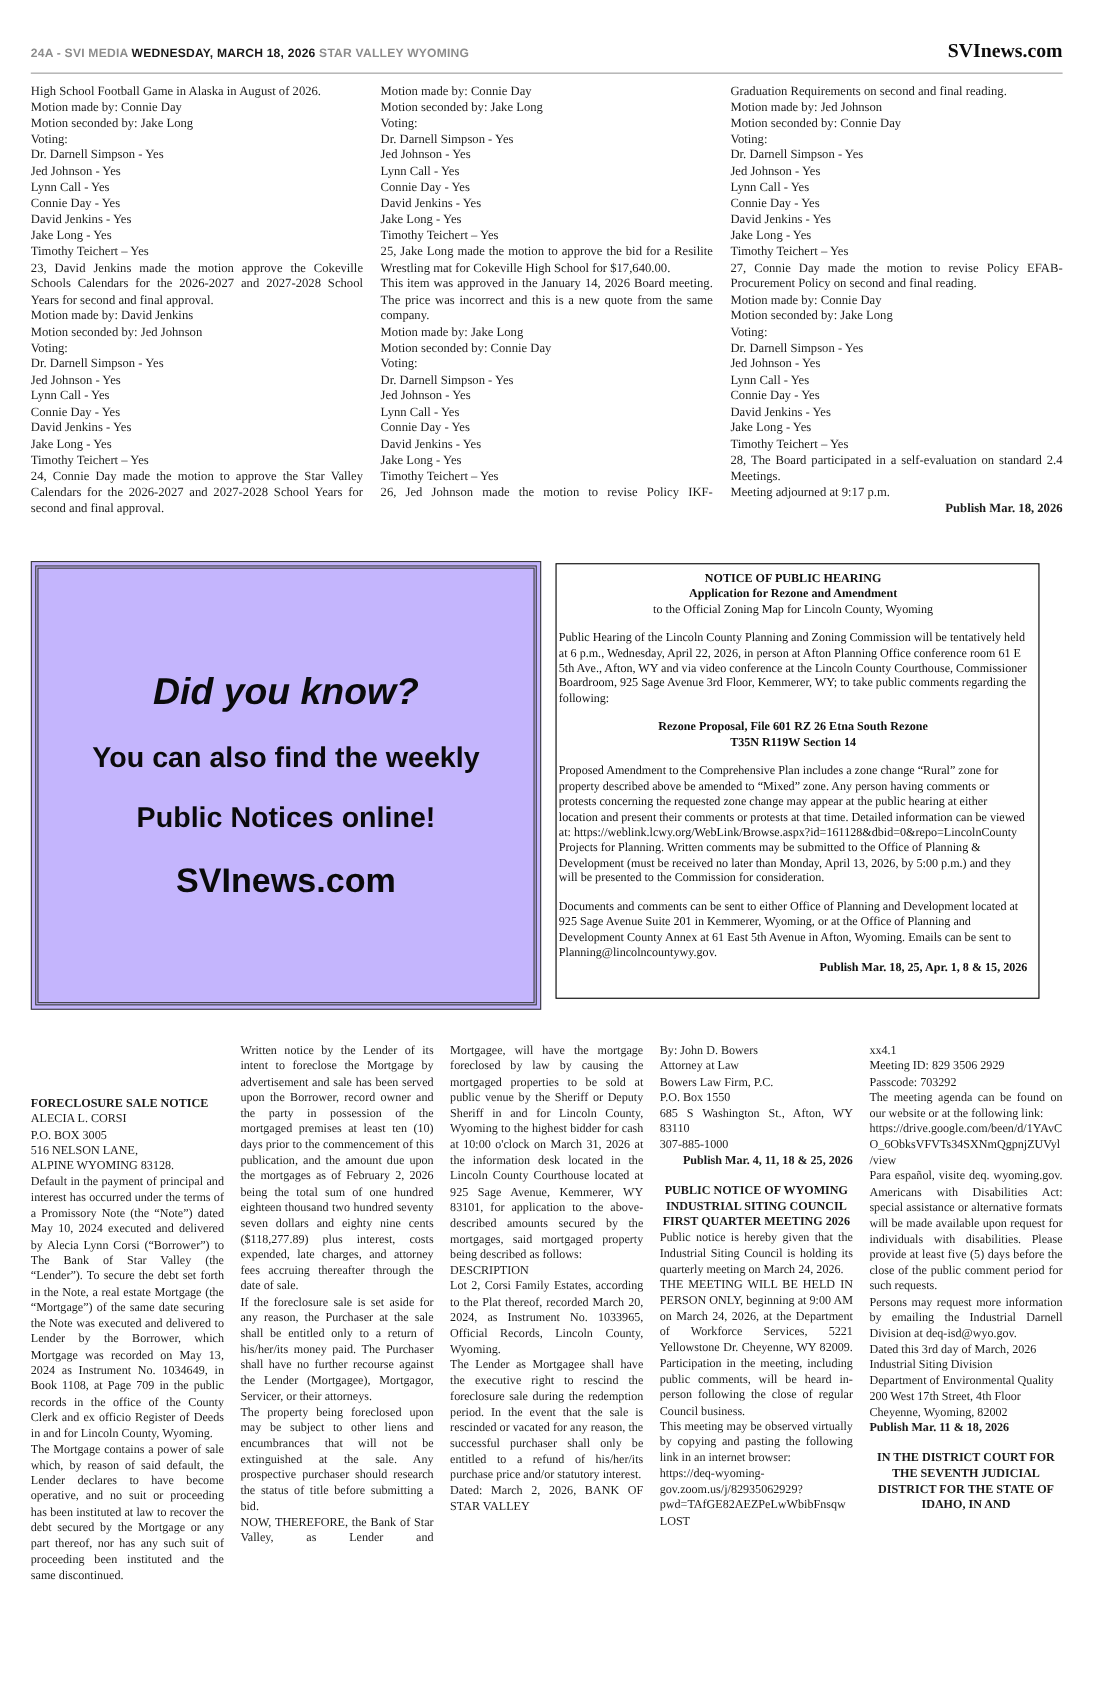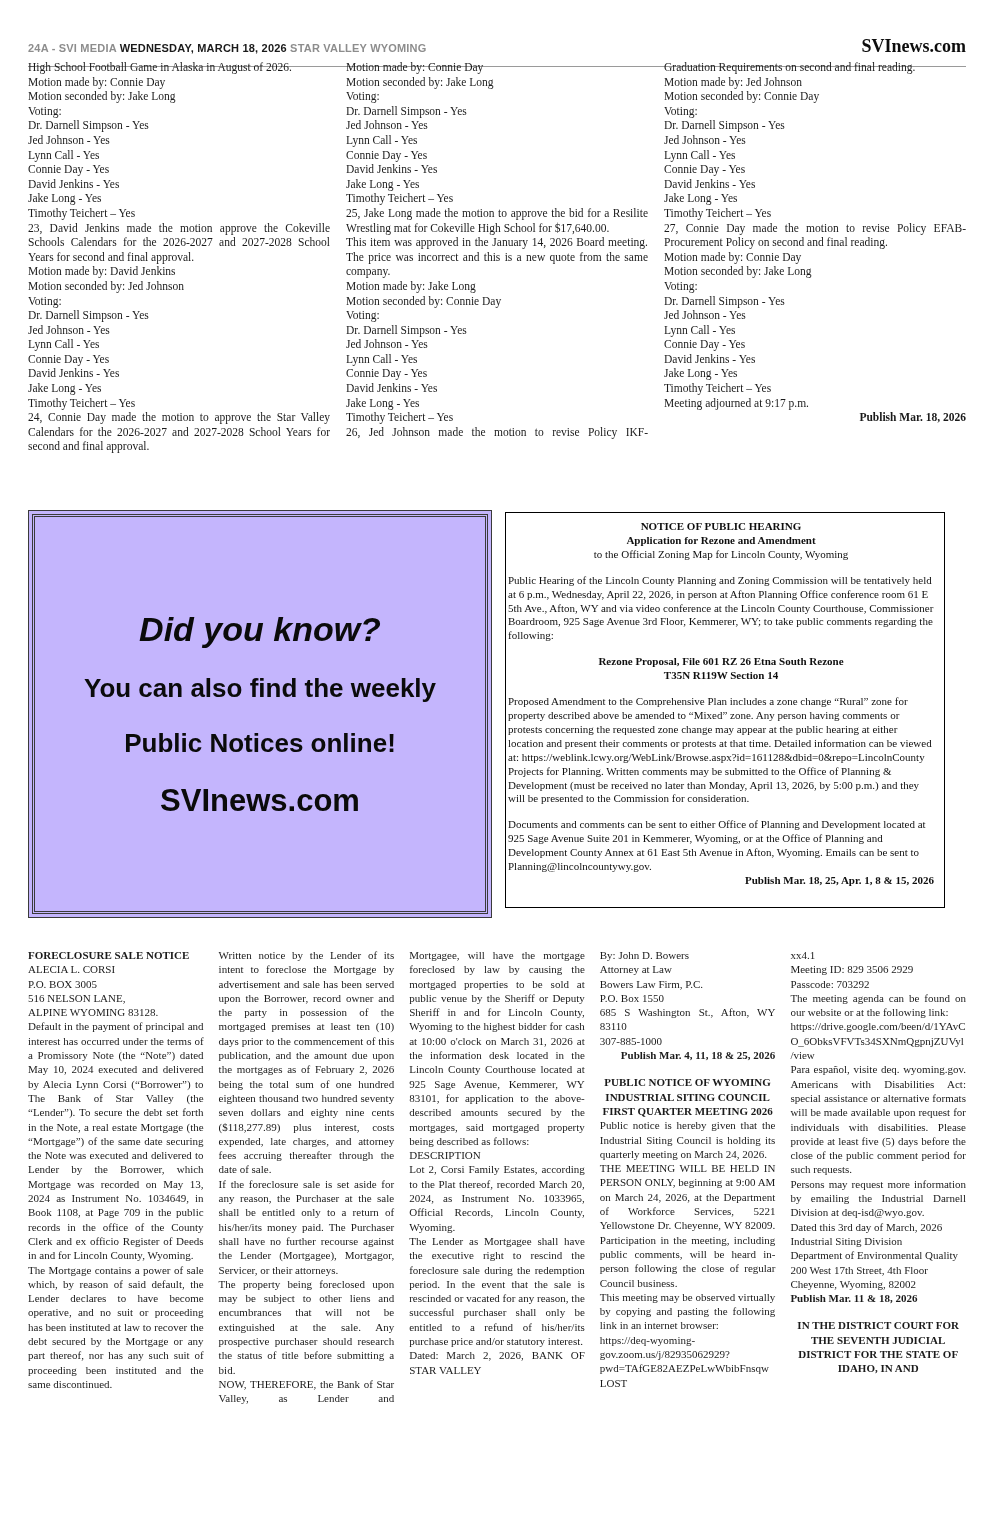--- a/index.html
+++ b/index.html
@@ -20,31 +20,31 @@
   .h-right { font-family:"Liberation Serif", serif; font-weight:bold; font-size:18px; color:#0d0d0d; }
 
   
   .blk { margin:0; }
   .b-line  { text-align:left; }
   .b-para  { text-align:justify; }
   .b-jpara { text-align:justify; text-align-last:justify; }
   .b-jline { text-align:justify; text-align-last:justify; }
   .b-pub   { font-weight:bold; text-align:right; }
   .b-pubc  { font-weight:bold; text-align:left; }
-  .b-bold  { font-weight:bold; text-align:left; }
+  .b-bold  { font-weight:bold; text-align:left;margin-top:48px; }
   .b-cbold { font-weight:bold; text-align:center; }
   .b-center{ text-align:center; }
   .b-gap   { height:13px; }
   .b-url   { text-align:left; overflow-wrap:anywhere; }
   .b-hpara { text-align:left; }
   .b-hurl  { text-align:left; overflow-wrap:anywhere; }
 
   
   .top-section {
-    position:absolute; left:28px; top:60px; width:938px;
+    position:absolute; left:28px; top:76px; width:938px;
     display:flex; gap:16px;
   }
   .tcol { width:302px; font-size:11.5px; line-height:14.6px; }
 
   
   .promo-box {
     position:absolute; left:28px; top:510px; width:464px; height:408px;
     border:1px solid #3a3a3a; padding:3px; box-sizing:border-box; background:#c4b5fd;
   }
   .promo-inner {
@@ -157,20 +157,21 @@
         <div class="blk b-line">Motion made by: Connie Day</div>
         <div class="blk b-line">Motion seconded by: Jake Long</div>
         <div class="blk b-line">Voting:</div>
         <div class="blk b-line">Dr. Darnell Simpson - Yes</div>
         <div class="blk b-line">Jed Johnson - Yes</div>
         <div class="blk b-line">Lynn Call - Yes</div>
         <div class="blk b-line">Connie Day - Yes</div>
         <div class="blk b-line">David Jenkins - Yes</div>
         <div class="blk b-line">Jake Long - Yes</div>
         <div class="blk b-line">Timothy Teichert – Yes</div>
+        <div class="blk b-para">28, The Board participated in a self-evaluation on standard 2.4 Meetings.</div>
         <div class="blk b-line">Meeting adjourned at 9:17 p.m.</div>
         <div class="blk b-pub">Publish Mar. 18, 2026</div>
       </div>
   </div>
 
   <div class="promo-box">
     <div class="promo-inner">
       <div class="promo-l1">Did you know?</div>
       <div class="promo-l2">You can also find the weekly</div>
       <div class="promo-l3">Public Notices online!</div>

